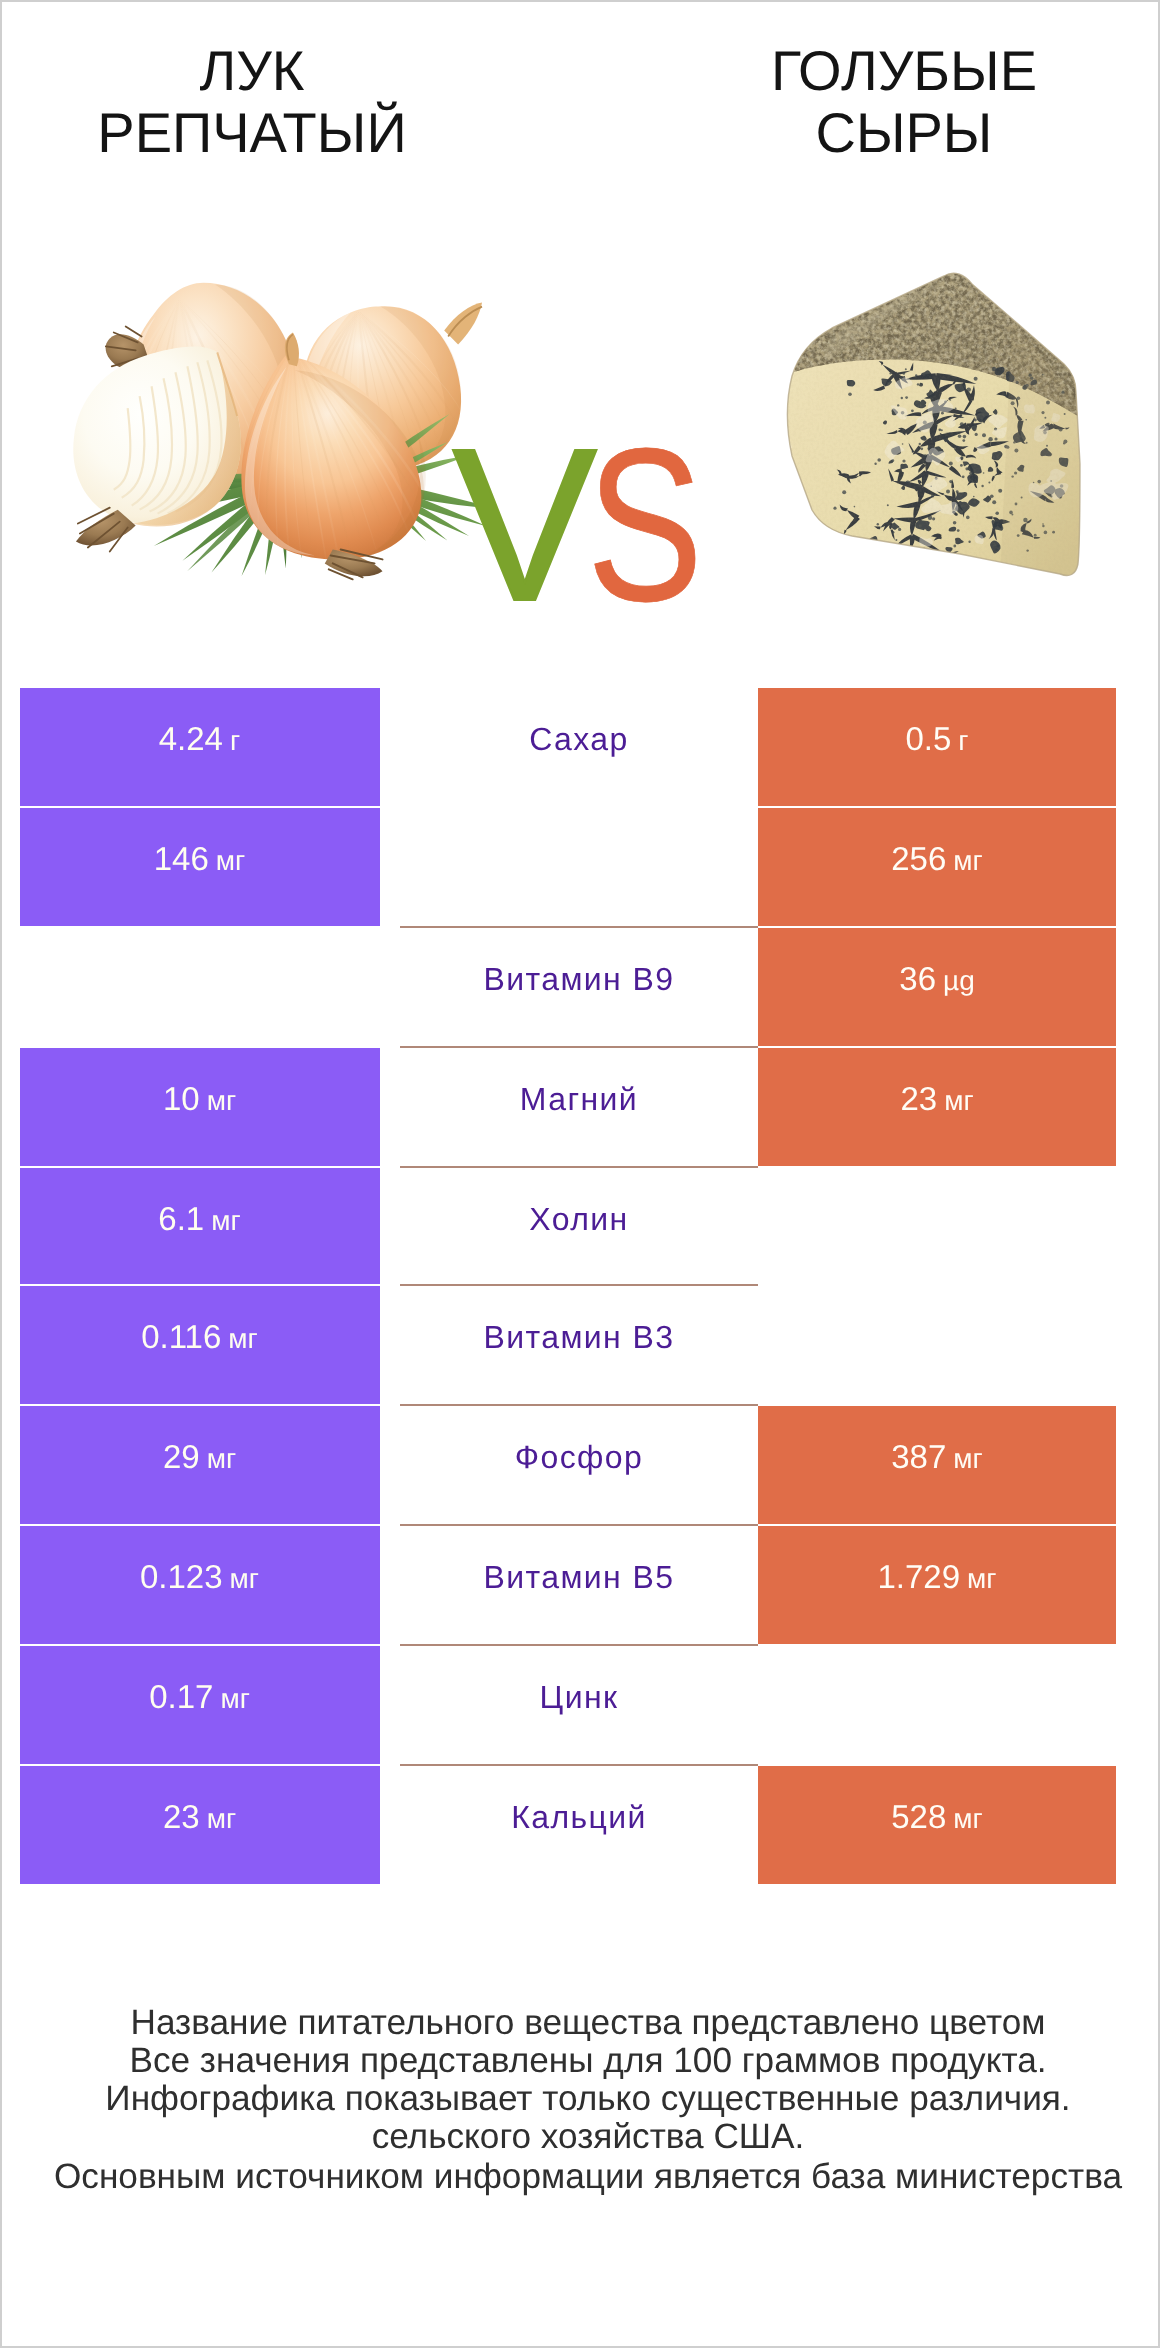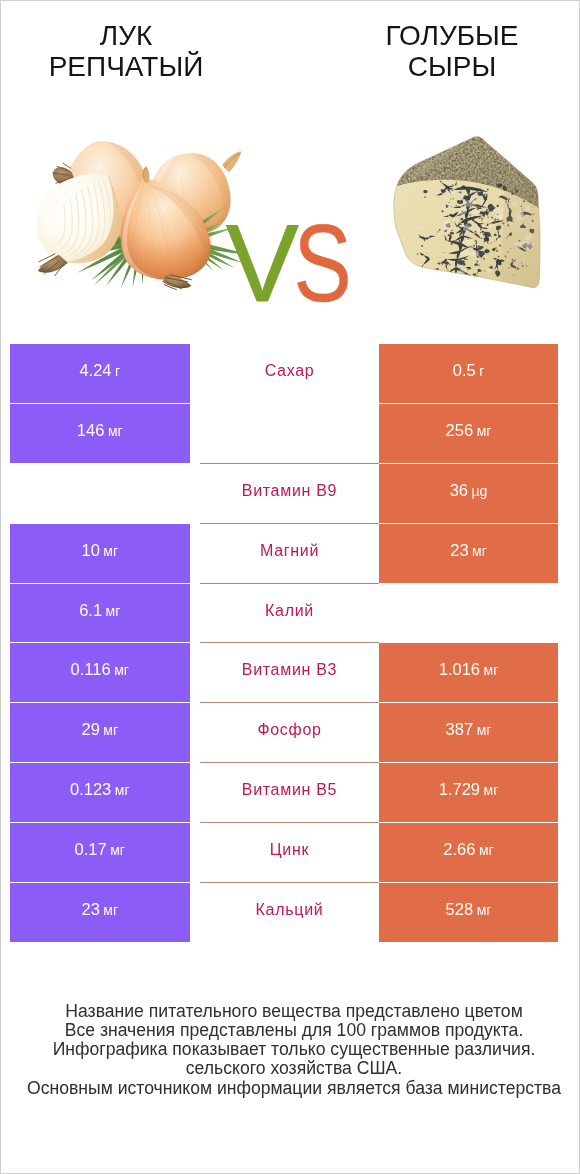--- a/index.html
+++ b/index.html
@@ -28,21 +28,21 @@
   #vs .v{color:#7ba32c;-webkit-text-stroke:1px #7ba32c;}
   #vs .s{color:#e1673f;-webkit-text-stroke:0.4px #e1673f;display:inline-block;transform:scaleX(0.80) translateX(-7px);transform-origin:left center;}
 
   
   #table{position:absolute;left:0;top:344px;width:580px;}
   .row{position:relative;height:59.9px;}
   .cell{position:absolute;top:0;height:58.9px;display:flex;
         align-items:center;justify-content:center;padding-bottom:6px;}
   .cell-left{left:10px;width:179.5px;background:#8b5cf6;color:#fffef0;}
   .cell-right{left:379px;width:179px;background:#e06d48;color:#fffdf6;align-items:center;}
-  .cell-mid{left:200px;width:179px;color:#be185d;height:59.9px;}
+  .cell-mid{left:200px;width:179px;color:#4c1d95;height:59.9px;}
   .row .cell-mid::before{content:"";position:absolute;left:0;right:0;top:-1px;
             height:1px;background:#b08878;}
   .row:first-child .cell-mid::before{display:none;}
   .val{font-size:16.5px;font-weight:400;white-space:nowrap;}
   .val .unit{font-size:14px;margin-left:3.5px;}
   .lbl{font-size:16px;font-weight:400;white-space:nowrap;letter-spacing:0.7px;}
 
   
   #footnote{position:absolute;left:4px;top:1002px;width:580px;text-align:center;
             color:#2f2f2f;font-size:17.6px;line-height:19.15px;}
@@ -823,33 +823,30 @@
         </div>
       <div class="cell cell-right">
           <span class="val"><span class="num">23</span><span class="unit">мг</span></span>
         </div>
     </div>
     <div class="row">
       <div class="cell cell-left">
           <span class="val"><span class="num">6.1</span><span class="unit">мг</span></span>
         </div>
       <div class="cell cell-mid">
-          <span class="lbl">Калий</span>
+          <span class="lbl">Холин</span>
         </div>
     </div>
     <div class="row">
       <div class="cell cell-left">
           <span class="val"><span class="num">0.116</span><span class="unit">мг</span></span>
         </div>
       <div class="cell cell-mid">
           <span class="lbl">Витамин B3</span>
         </div>
-      <div class="cell cell-right">
-          <span class="val"><span class="num">1.016</span><span class="unit">мг</span></span>
-        </div>
     </div>
     <div class="row">
       <div class="cell cell-left">
           <span class="val"><span class="num">29</span><span class="unit">мг</span></span>
         </div>
       <div class="cell cell-mid">
           <span class="lbl">Фосфор</span>
         </div>
       <div class="cell cell-right">
           <span class="val"><span class="num">387</span><span class="unit">мг</span></span>
@@ -865,23 +862,20 @@
       <div class="cell cell-right">
           <span class="val"><span class="num">1.729</span><span class="unit">мг</span></span>
         </div>
     </div>
     <div class="row">
       <div class="cell cell-left">
           <span class="val"><span class="num">0.17</span><span class="unit">мг</span></span>
         </div>
       <div class="cell cell-mid">
           <span class="lbl">Цинк</span>
-        </div>
-      <div class="cell cell-right">
-          <span class="val"><span class="num">2.66</span><span class="unit">мг</span></span>
         </div>
     </div>
     <div class="row">
       <div class="cell cell-left">
           <span class="val"><span class="num">23</span><span class="unit">мг</span></span>
         </div>
       <div class="cell cell-mid">
           <span class="lbl">Кальций</span>
         </div>
       <div class="cell cell-right">

